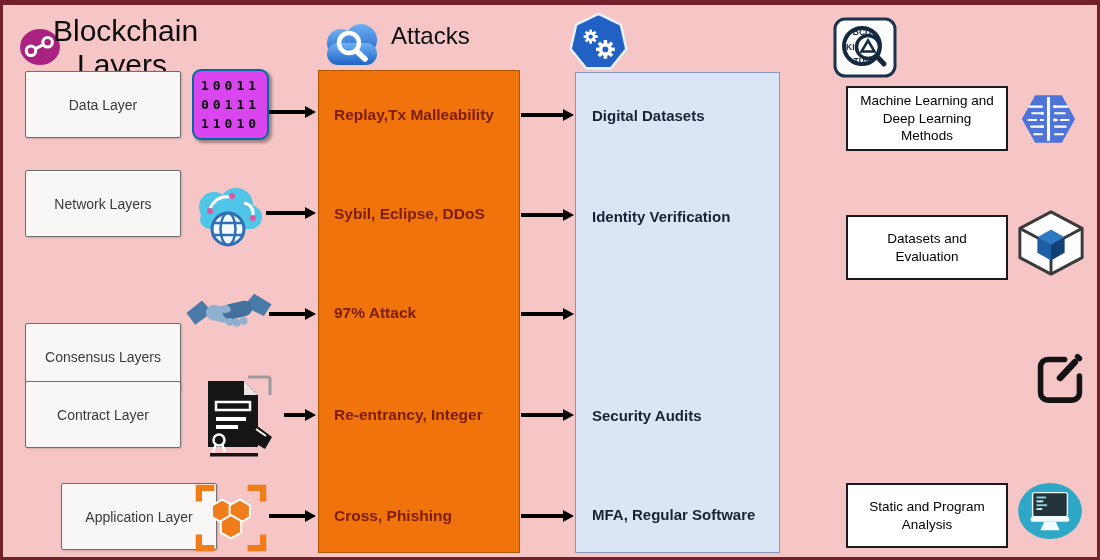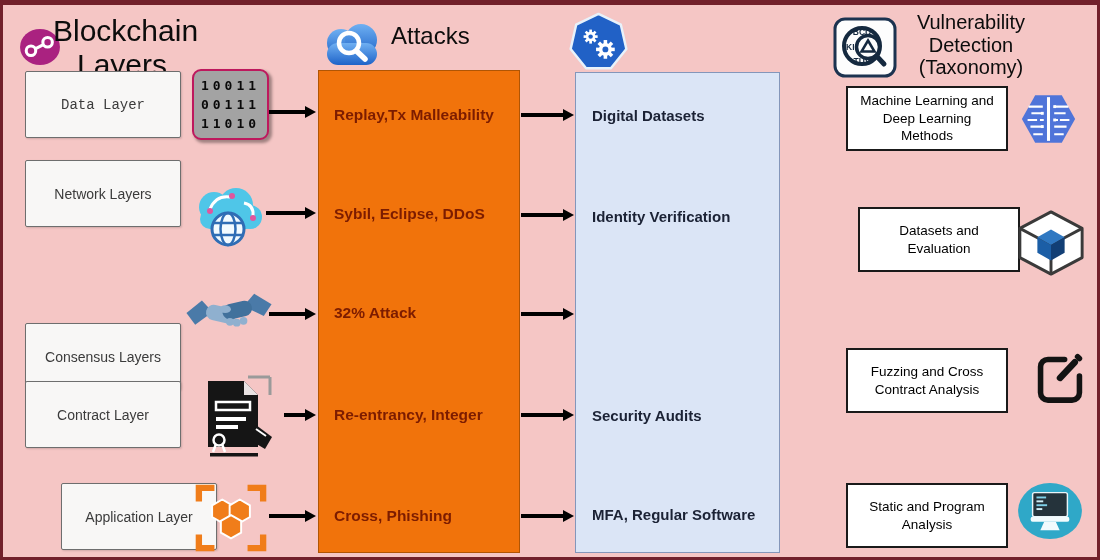--- a/index.html
+++ b/index.html
@@ -47,21 +47,21 @@
   
   .detect-box{
     left:843px;width:162px;height:65px;
     background:#ffffff;border:2px solid #1a1a1a;
     display:flex;align-items:center;justify-content:center;
     font-size:13.5px;color:#000;text-align:center;line-height:1.3;padding:0 7px;
   }
   
   #binary-icon{
     left:189px;top:64px;width:77px;height:71px;
-    background:#a3a3a3;border:2px solid #be185d;border-radius:9px;
+    background:#d946ef;border:2px solid #0369a1;border-radius:9px;
     box-shadow:2.5px 2.5px 3px rgba(0,0,0,0.35);
     display:flex;flex-direction:column;align-items:center;justify-content:center;
   }
   #binary-icon .row{
     font-family:"DejaVu Sans Mono",monospace;font-weight:bold;
     font-size:13px;line-height:19px;letter-spacing:4px;color:#0a0a0a;
   }
   
   .arrow{display:flex;align-items:center;height:14px;}
   .arrow .shaft{flex:1;height:3.5px;background:#000;}
@@ -135,26 +135,25 @@
       <rect x="2" y="2" width="60" height="57" rx="10" fill="#fdfdfd" stroke="#1c3350" stroke-width="3"></rect>
       <circle cx="29" cy="29" r="18" fill="none" stroke="#15293f" stroke-width="4"></circle>
       <text x="29" y="17.5" font-size="8.5" font-weight="bold" text-anchor="middle" fill="#15293f">BCD</text>
       <text x="13" y="32.5" font-size="8.5" font-weight="bold" fill="#15293f">KI</text>
       <text x="29" y="46.5" font-size="8.5" font-weight="bold" text-anchor="middle" fill="#15293f">TUV</text>
       <circle cx="35" cy="30" r="11.5" fill="#fdfdfd" stroke="#15293f" stroke-width="3.5"></circle>
       <path d="M35 23.5 l6.5 11 h-13 z" fill="none" stroke="#15293f" stroke-width="2.5"></path>
       <line x1="43.5" y1="39" x2="51" y2="47" stroke="#15293f" stroke-width="5" stroke-linecap="round"></line>
     </svg>
   </div>
-  <div class="abs col-title" id="detect-title">Vulnerability Detection (Taxonomy)</div>
-
-  <div class="abs layer-box" style="top:66px;font-family:Liberation Mono, monospace;">
+
+  <div class="abs layer-box" style="top:66px;">
       <span>Data Layer</span>
     </div>
-  <div class="abs layer-box" style="top:155px;">
+  <div class="abs layer-box" style="top:165px;">
       <span>Network Layers</span>
     </div>
   <div class="abs layer-box" style="top:274px;margin-top:44px;">
       <span>Consensus Layers</span>
     </div>
   <div class="abs layer-box" style="top:376px;">
       <span>Contract Layer</span>
     </div>
   <div class="abs layer-box" style="top:478px;margin-left:36px;">
       <span>Application Layer</span>
@@ -225,38 +224,35 @@
       <path d="M7 21 V7 H23 M57 7 H73 V21 M73 55 V69 H57 M23 69 H7 V55" fill="none" stroke="#f07d1a" stroke-width="6.5"></path>
       <polygon points="31,19 41.4,25 41.4,37 31,43 20.6,37 20.6,25" fill="#f07d1a" stroke="#fff" stroke-width="2"></polygon>
       <polygon points="49,19 59.4,25 59.4,37 49,43 38.6,37 38.6,25" fill="#f07d1a" stroke="#fff" stroke-width="2"></polygon>
       <polygon points="40,35 50.4,41 50.4,53 40,59 29.6,53 29.6,41" fill="#f07d1a" stroke="#fff" stroke-width="2"></polygon>
     </svg>
   </div>
 
   <div class="abs" id="attacks-panel"></div>
   <div class="abs attack-label" style="top:99px;">Replay,Tx Malleability</div>
   <div class="abs attack-label" style="top:198px;">Sybil, Eclipse, DDoS</div>
-  <div class="abs attack-label" style="top:297px;">32% Attack</div>
+  <div class="abs attack-label" style="top:297px;">97% Attack</div>
   <div class="abs attack-label" style="top:399px;">Re-entrancy, Integer</div>
   <div class="abs attack-label" style="top:500px;">Cross, Phishing</div>
 
   <div class="abs" id="counters-panel"></div>
   <div class="abs counter-label" style="top:100px;">Digital Datasets</div>
   <div class="abs counter-label" style="top:201px;">Identity Verification</div>
   <div class="abs counter-label" style="top:400px;">Security Audits</div>
   <div class="abs counter-label" style="top:499px;">MFA, Regular Software</div>
 
   <div class="abs detect-box" style="top:81px;">
       <span>Machine Learning and Deep Learning Methods</span>
     </div>
-  <div class="abs detect-box" style="top:202px;margin-left:12px;">
+  <div class="abs detect-box" style="top:210px;">
       <span>Datasets and Evaluation</span>
-    </div>
-  <div class="abs detect-box" style="top:343px;">
-      <span>Fuzzing and Cross Contract Analysis</span>
     </div>
   <div class="abs detect-box" style="top:478px;">
       <span>Static and Program Analysis</span>
     </div>
 
   <div class="abs" style="left:1017px;top:88px;width:57px;height:52px;">
     <svg width="57" height="52" viewBox="0 0 60 54">
       <polygon points="16,2 44,2 58,27 44,52 16,52 2,27" fill="#4f74d9"></polygon>
       <rect x="28.4" y="4" width="3.2" height="46" fill="#fff"></rect>
       <g stroke="#fff" stroke-width="2.2" fill="none">

